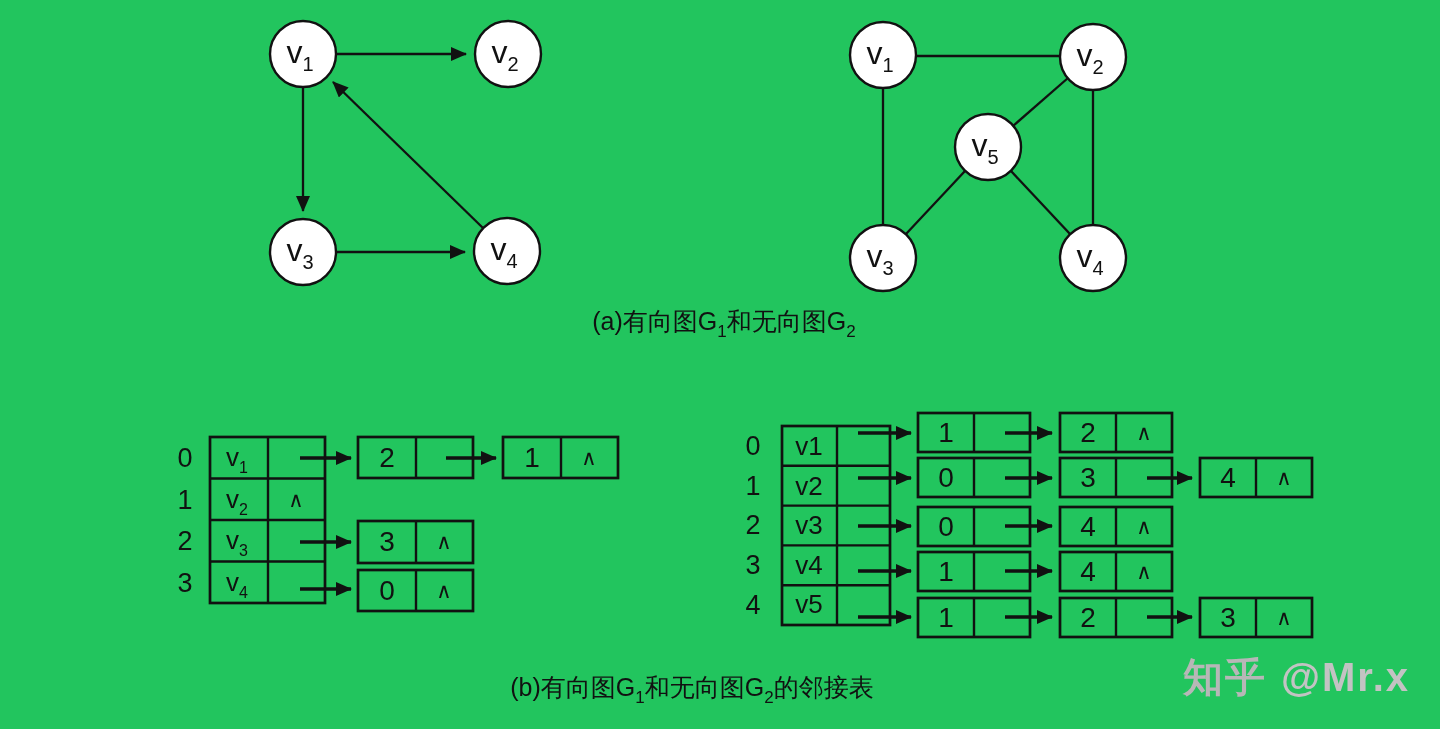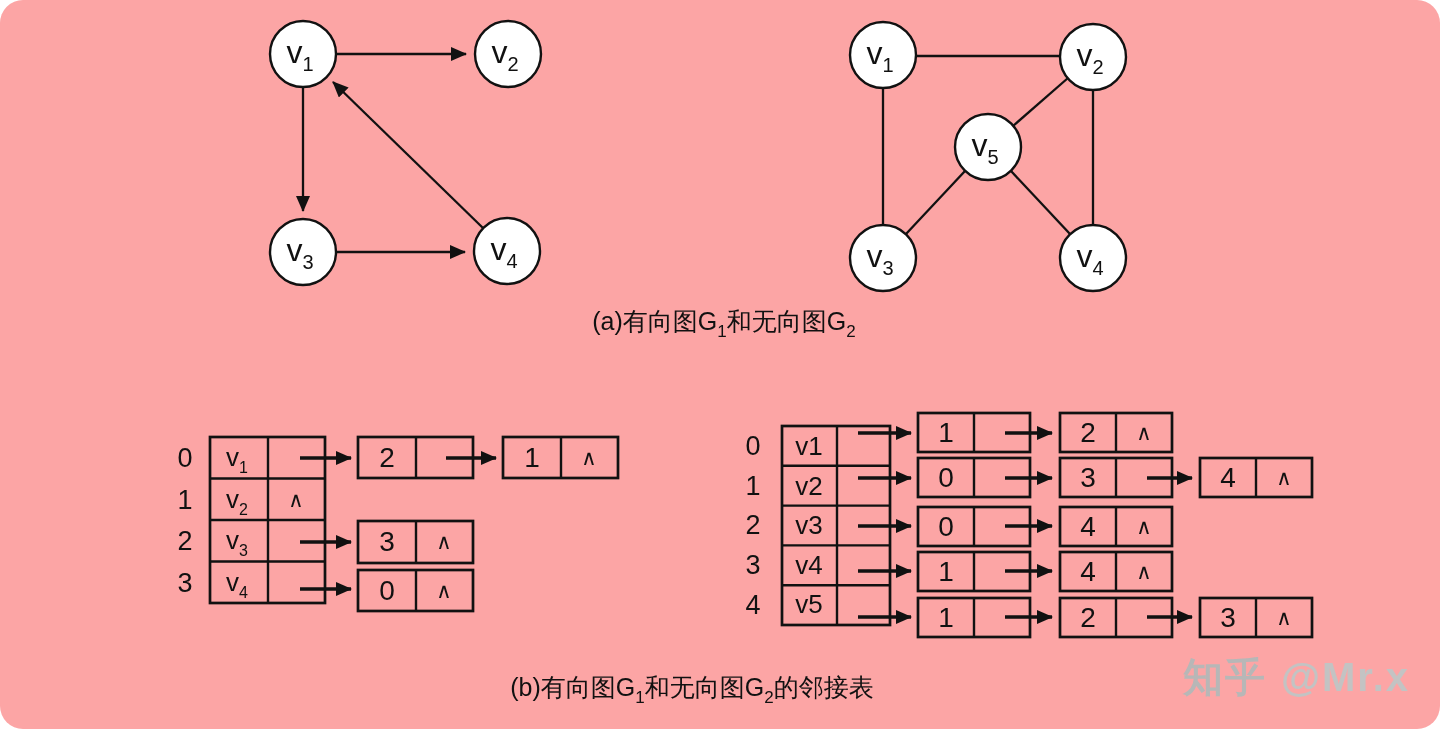--- a/index.html
+++ b/index.html
@@ -1,17 +1,17 @@
 <!DOCTYPE html>
 <html><head>
 <meta charset="utf-8">
 <style>
   html,body{margin:0;padding:0;background:#ffffff;}
-  .canvas{position:relative;width:1440px;height:729px;background:#fca5a5;overflow:hidden;
-          font-family:"Liberation Sans",sans-serif;border-radius:23px;}
+  .canvas{position:relative;width:1440px;height:729px;background:#22c55e;overflow:hidden;
+          font-family:"Liberation Sans",sans-serif;}
   svg{display:block;}
   svg text{font-family:"Liberation Sans","DejaVu Sans",sans-serif;fill:#111;text-anchor:middle;}
   .box{fill:none;stroke:#111;stroke-width:2.7;}
   .grid{stroke:#111;stroke-width:2.4;}
   .vtx{fill:#ffffff;stroke:#111;stroke-width:2.4;}
   .edge{stroke:#111;stroke-width:2.3;fill:none;}
   .ptr{stroke:#111;stroke-width:3.6;fill:none;}
   .vlabel{font-size:32px;}
   .vlabel .sub{font-size:20px;}
   .cell-label{font-size:26px;}

